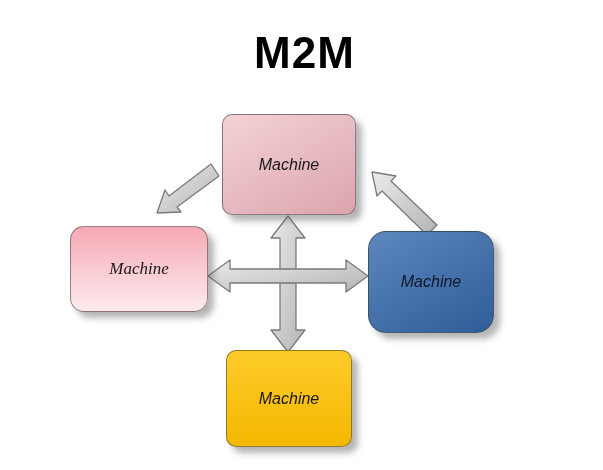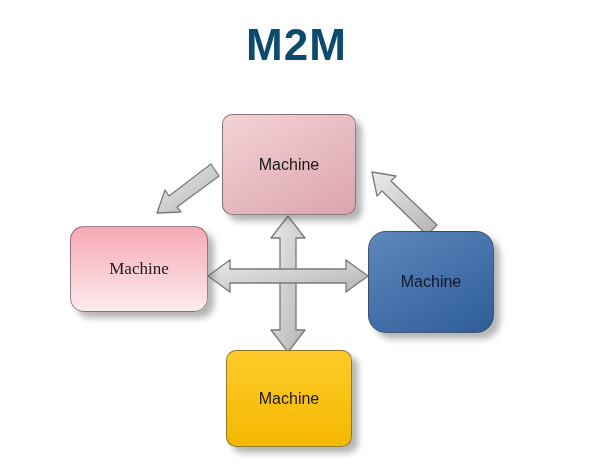--- a/index.html
+++ b/index.html
@@ -13,44 +13,45 @@
     height: 470px;
     background: #ffffff;
     overflow: hidden;
     font-family: "Liberation Sans", sans-serif;
   }
   .title {
     position: absolute;
     top: 16px;
     left: 0;
     width: 585px;
-    margin: 4px;
+    margin: 12px;
     text-align: center;
     font-family: "Liberation Sans", sans-serif;
     font-size: 44px;
     font-weight: 700;
-    color: #0c4a6e;
+    color: #000000;
     letter-spacing: 1px;
   }
   .arrows {
     position: absolute;
     top: 0;
     left: 0;
     width: 603px;
     height: 470px;
     z-index: 1;
   }
   .node {
     position: absolute;
     z-index: 2;
     border: 1px solid rgba(60,60,60,0.55);
     box-shadow: 6px 6px 6px rgba(90,90,90,0.45);
     display: flex;
     align-items: center;
     justify-content: center;
+    font-style: italic;
   }
   .node-top {
     left: 222px; top: 114px;
     width: 132px; height: 99px;
     border-radius: 10px;
   }
   .node-left {
     left: 70px; top: 226px;
     width: 136px; height: 84px;
     border-radius: 14px;

